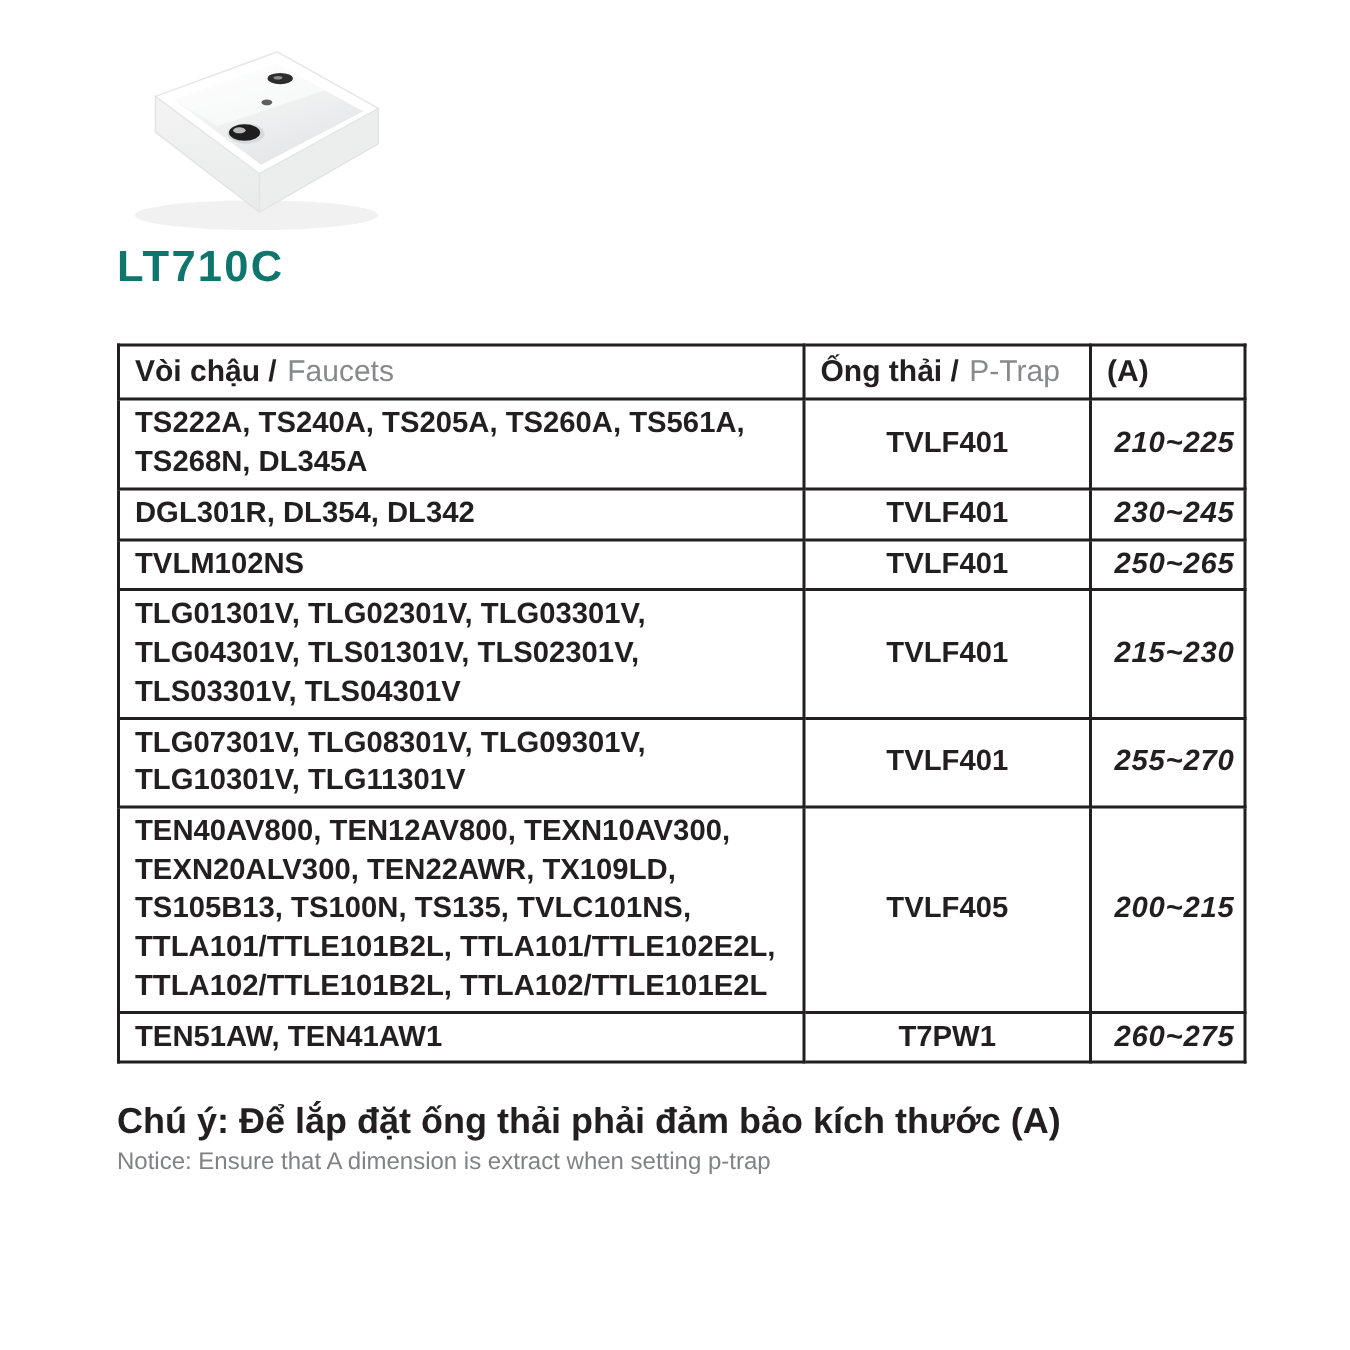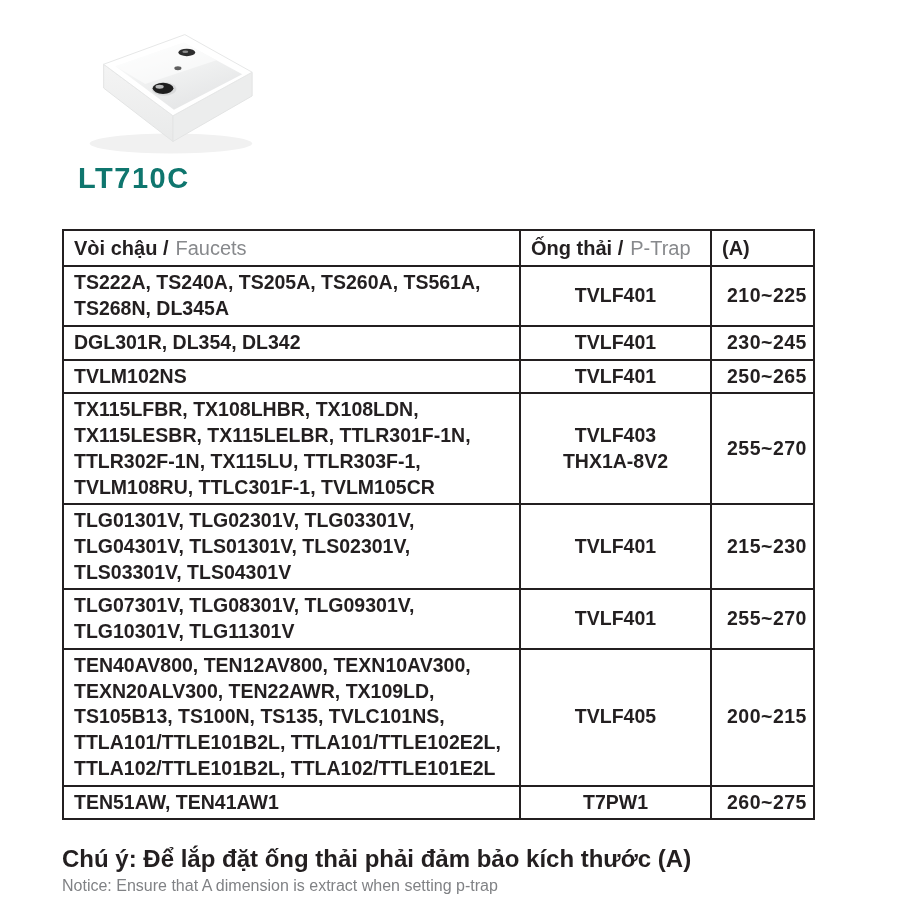--- a/index.html
+++ b/index.html
@@ -28,21 +28,21 @@
     left: 78px;
     top: 162px;
     font-size: 29px;
     font-weight: 700;
     letter-spacing: 1.5px;
     color: #0f766e;
   }
 
   .content {
     position: absolute;
-    left: 62px;
+    left: 78px;
     top: 229px;
     width: 752px;
   }
 
   table.spec-table {
     width: 751px;
     border-collapse: collapse;
     table-layout: fixed;
   }
   .spec-table th, .spec-table td {
@@ -69,20 +69,21 @@
   td.faucets-cell { padding: 3px 8px 3px 10px; }
   td.ptrap-cell {
     text-align: center;
     white-space: pre-line;
     padding: 3px 4px;
   }
   td.dim-cell {
     text-align: center;
     padding: 3px 15px;
     letter-spacing: 0.5px;
+    font-style: italic;
   }
 
   .note-vn {
     margin-top: 25px;
     font-size: 24px;
     font-weight: 700;
     color: #231f20;
   }
   .note-en {
     margin-top: 4px;
@@ -162,26 +163,20 @@
           <td class="faucets-cell">DGL301R, DL354, DL342</td>
           <td class="ptrap-cell">TVLF401</td>
           <td class="dim-cell">230~245</td>
         </tr>
         <tr>
           <td class="faucets-cell">TVLM102NS</td>
           <td class="ptrap-cell">TVLF401</td>
           <td class="dim-cell">250~265</td>
         </tr>
         <tr>
-          <td class="faucets-cell">TX115LFBR, TX108LHBR, TX108LDN, TX115LESBR, TX115LELBR, TTLR301F-1N, TTLR302F-1N, TX115LU, TTLR303F-1, TVLM108RU, TTLC301F-1, TVLM105CR</td>
-          <td class="ptrap-cell">TVLF403
-THX1A-8V2</td>
-          <td class="dim-cell">255~270</td>
-        </tr>
-        <tr>
           <td class="faucets-cell">TLG01301V, TLG02301V, TLG03301V, TLG04301V, TLS01301V, TLS02301V, TLS03301V, TLS04301V</td>
           <td class="ptrap-cell">TVLF401</td>
           <td class="dim-cell">215~230</td>
         </tr>
         <tr>
           <td class="faucets-cell">TLG07301V, TLG08301V, TLG09301V, TLG10301V, TLG11301V</td>
           <td class="ptrap-cell">TVLF401</td>
           <td class="dim-cell">255~270</td>
         </tr>
         <tr>

